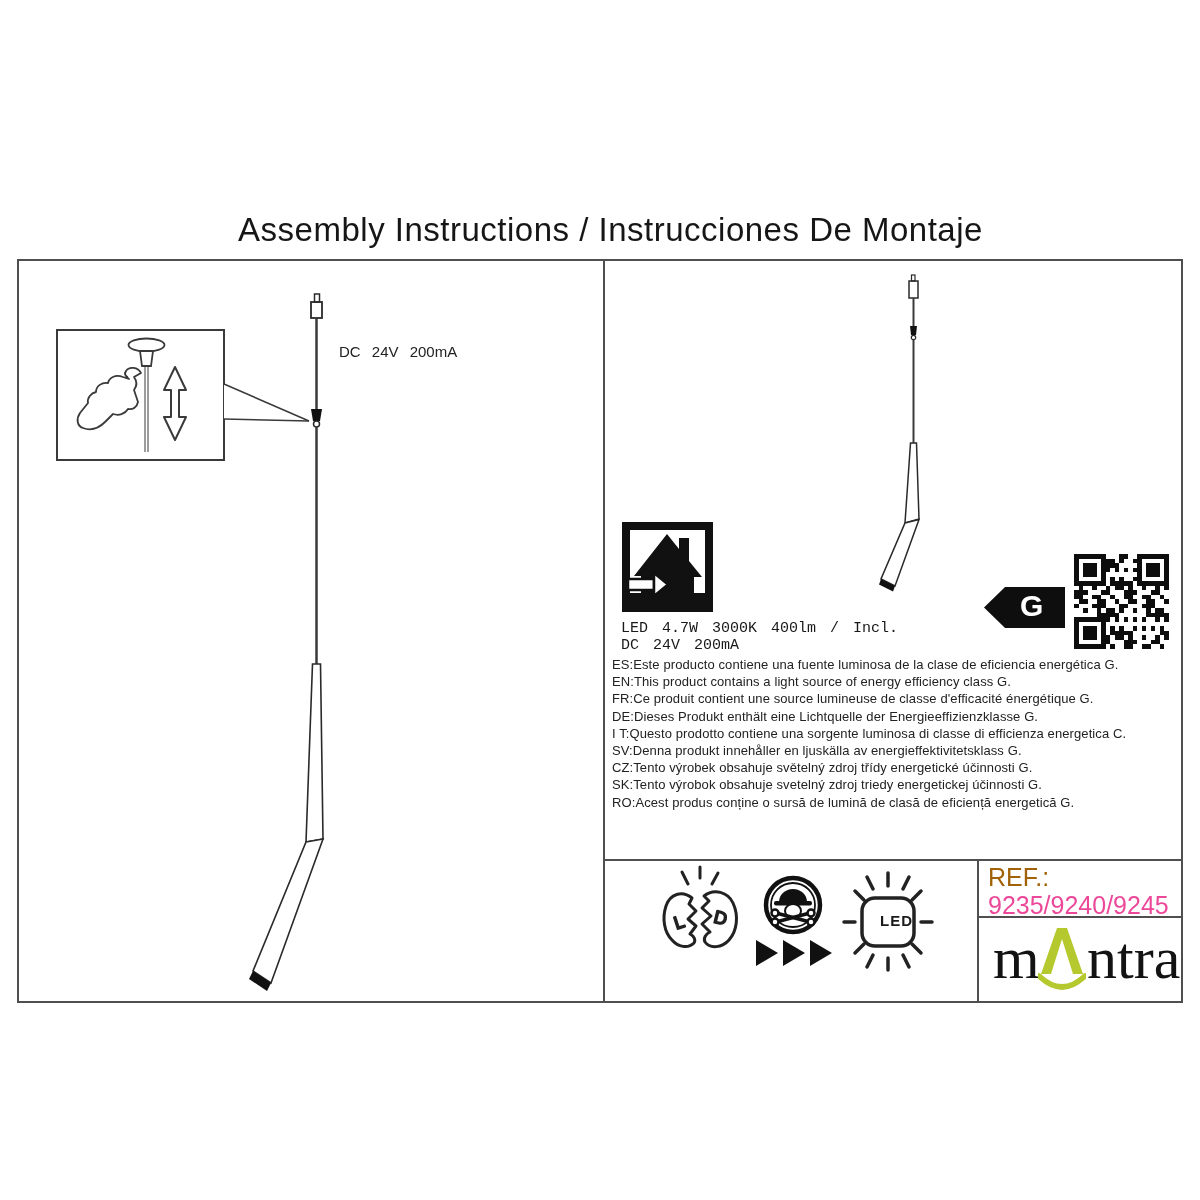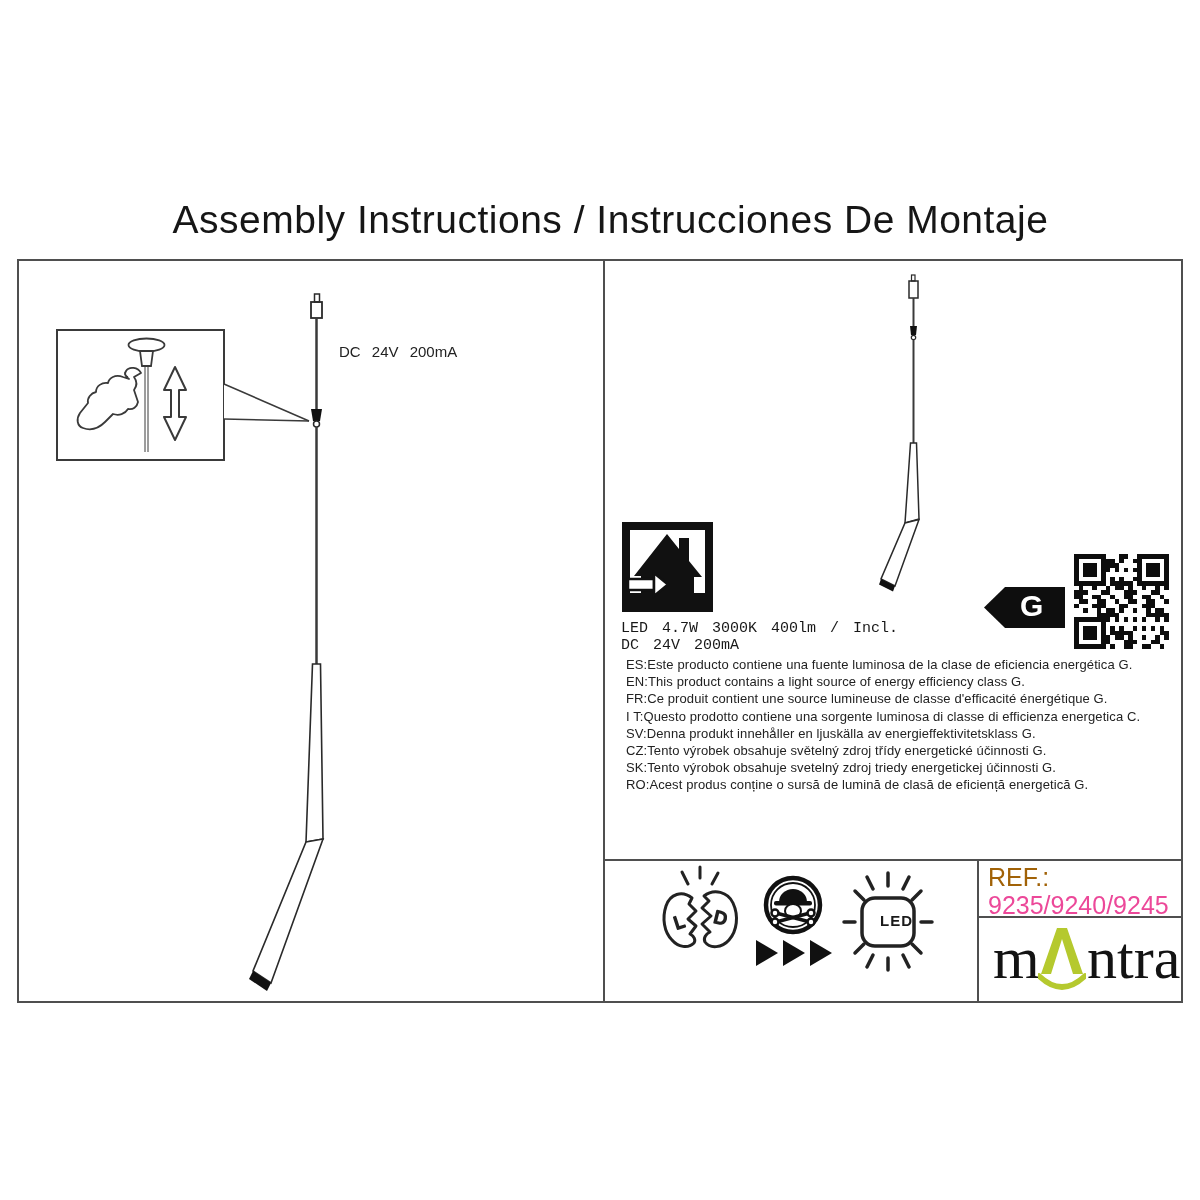--- a/index.html
+++ b/index.html
@@ -1,26 +1,26 @@
 <!DOCTYPE html>
 <html style="--green: #b5c92e;"><head>
 <meta charset="utf-8">
 <style>
   :root{ --green:#b5c92e; --ink:#1e1e1e; --line:#3a3a3a; --border:#4f4f4f; }
   html,body{margin:0;padding:0;background:#fff;}
   .page{position:relative;width:1200px;height:1200px;background:#fff;overflow:hidden;
         font-family:"Liberation Sans",sans-serif;color:var(--ink);}
   .abs{position:absolute;}
-  .title{left:0;right:0;top:198px;text-align:center;font-size:39px;color:#161616;letter-spacing:.5px;padding-left:21px;}
+  .title{left:0;right:0;top:211px;text-align:center;font-size:33px;color:#161616;letter-spacing:.5px;padding-left:21px;}
   .outer-box{left:17px;top:259px;width:1162px;height:740px;border:2px solid var(--border);}
   .vline,.hline{background:var(--border);}
   .dc-left{left:339px;top:343px;font-size:15px;word-spacing:7px;color:#222;}
   .spec{left:621px;top:620px;font-size:15px;line-height:17px;word-spacing:5px;color:#181818;font-family:Liberation Mono, monospace;}
   .lang-block{left:612px;top:656px;font-size:13px;line-height:17.2px;color:#222;letter-spacing:.1px;}
-  .lang-line{white-space:nowrap;margin-left:14px;}
+  .lang-line{white-space:nowrap;}
   .g-arrow{left:984px;top:587px;width:81px;height:41px;background:#0e0e0e;
            clip-path:polygon(0 50%,26% 0,100% 0,100% 100%,26% 100%);}
   .g-arrow span{position:absolute;left:36px;top:2px;color:#fff;font-size:30px;font-weight:bold;}
   .qr{left:1074px;top:554px;width:95px;height:95px;}
   .ref-label{left:988px;top:863px;font-size:25px;color:#a16207;}
   .ref-numbers{left:988px;top:891px;font-size:25px;color:#ec4899;}
   .brand{font-family:"Liberation Serif",serif;color:#131313;font-size:60px;line-height:1;}
   .brand-m{left:993px;top:928px;}
   .brand-ntra{left:1087px;top:928px;}
   .led-badge{left:862px;top:912px;width:69px;text-align:center;font-size:15px;font-weight:600;
@@ -94,20 +94,21 @@
 
   <div class="abs spec">
     <div>LED 4.7W 3000K 400lm / Incl.</div>
     <div>DC 24V 200mA</div>
   </div>
 
   <div class="abs lang-block">
       <div class="lang-line">ES:Este producto contiene una fuente luminosa de la clase de eficiencia energética G.</div>
       <div class="lang-line">EN:This product contains a light source of energy efficiency class G.</div>
       <div class="lang-line">FR:Ce produit contient une source lumineuse de classe d'efficacité énergétique G.</div>
+      <div class="lang-line">DE:Dieses Produkt enthält eine Lichtquelle der Energieeffizienzklasse G.</div>
       <div class="lang-line">I T:Questo prodotto contiene una sorgente luminosa di classe di efficienza energetica C.</div>
       <div class="lang-line">SV:Denna produkt innehåller en ljuskälla av energieffektivitetsklass G.</div>
       <div class="lang-line">CZ:Tento výrobek obsahuje světelný zdroj třídy energetické účinnosti G.</div>
       <div class="lang-line">SK:Tento výrobok obsahuje svetelný zdroj triedy energetickej účinnosti G.</div>
       <div class="lang-line">RO:Acest produs conține o sursă de lumină de clasă de eficiență energetică G.</div>
     </div>
 
   <div class="abs g-arrow">
     <span>G</span>
   </div>

